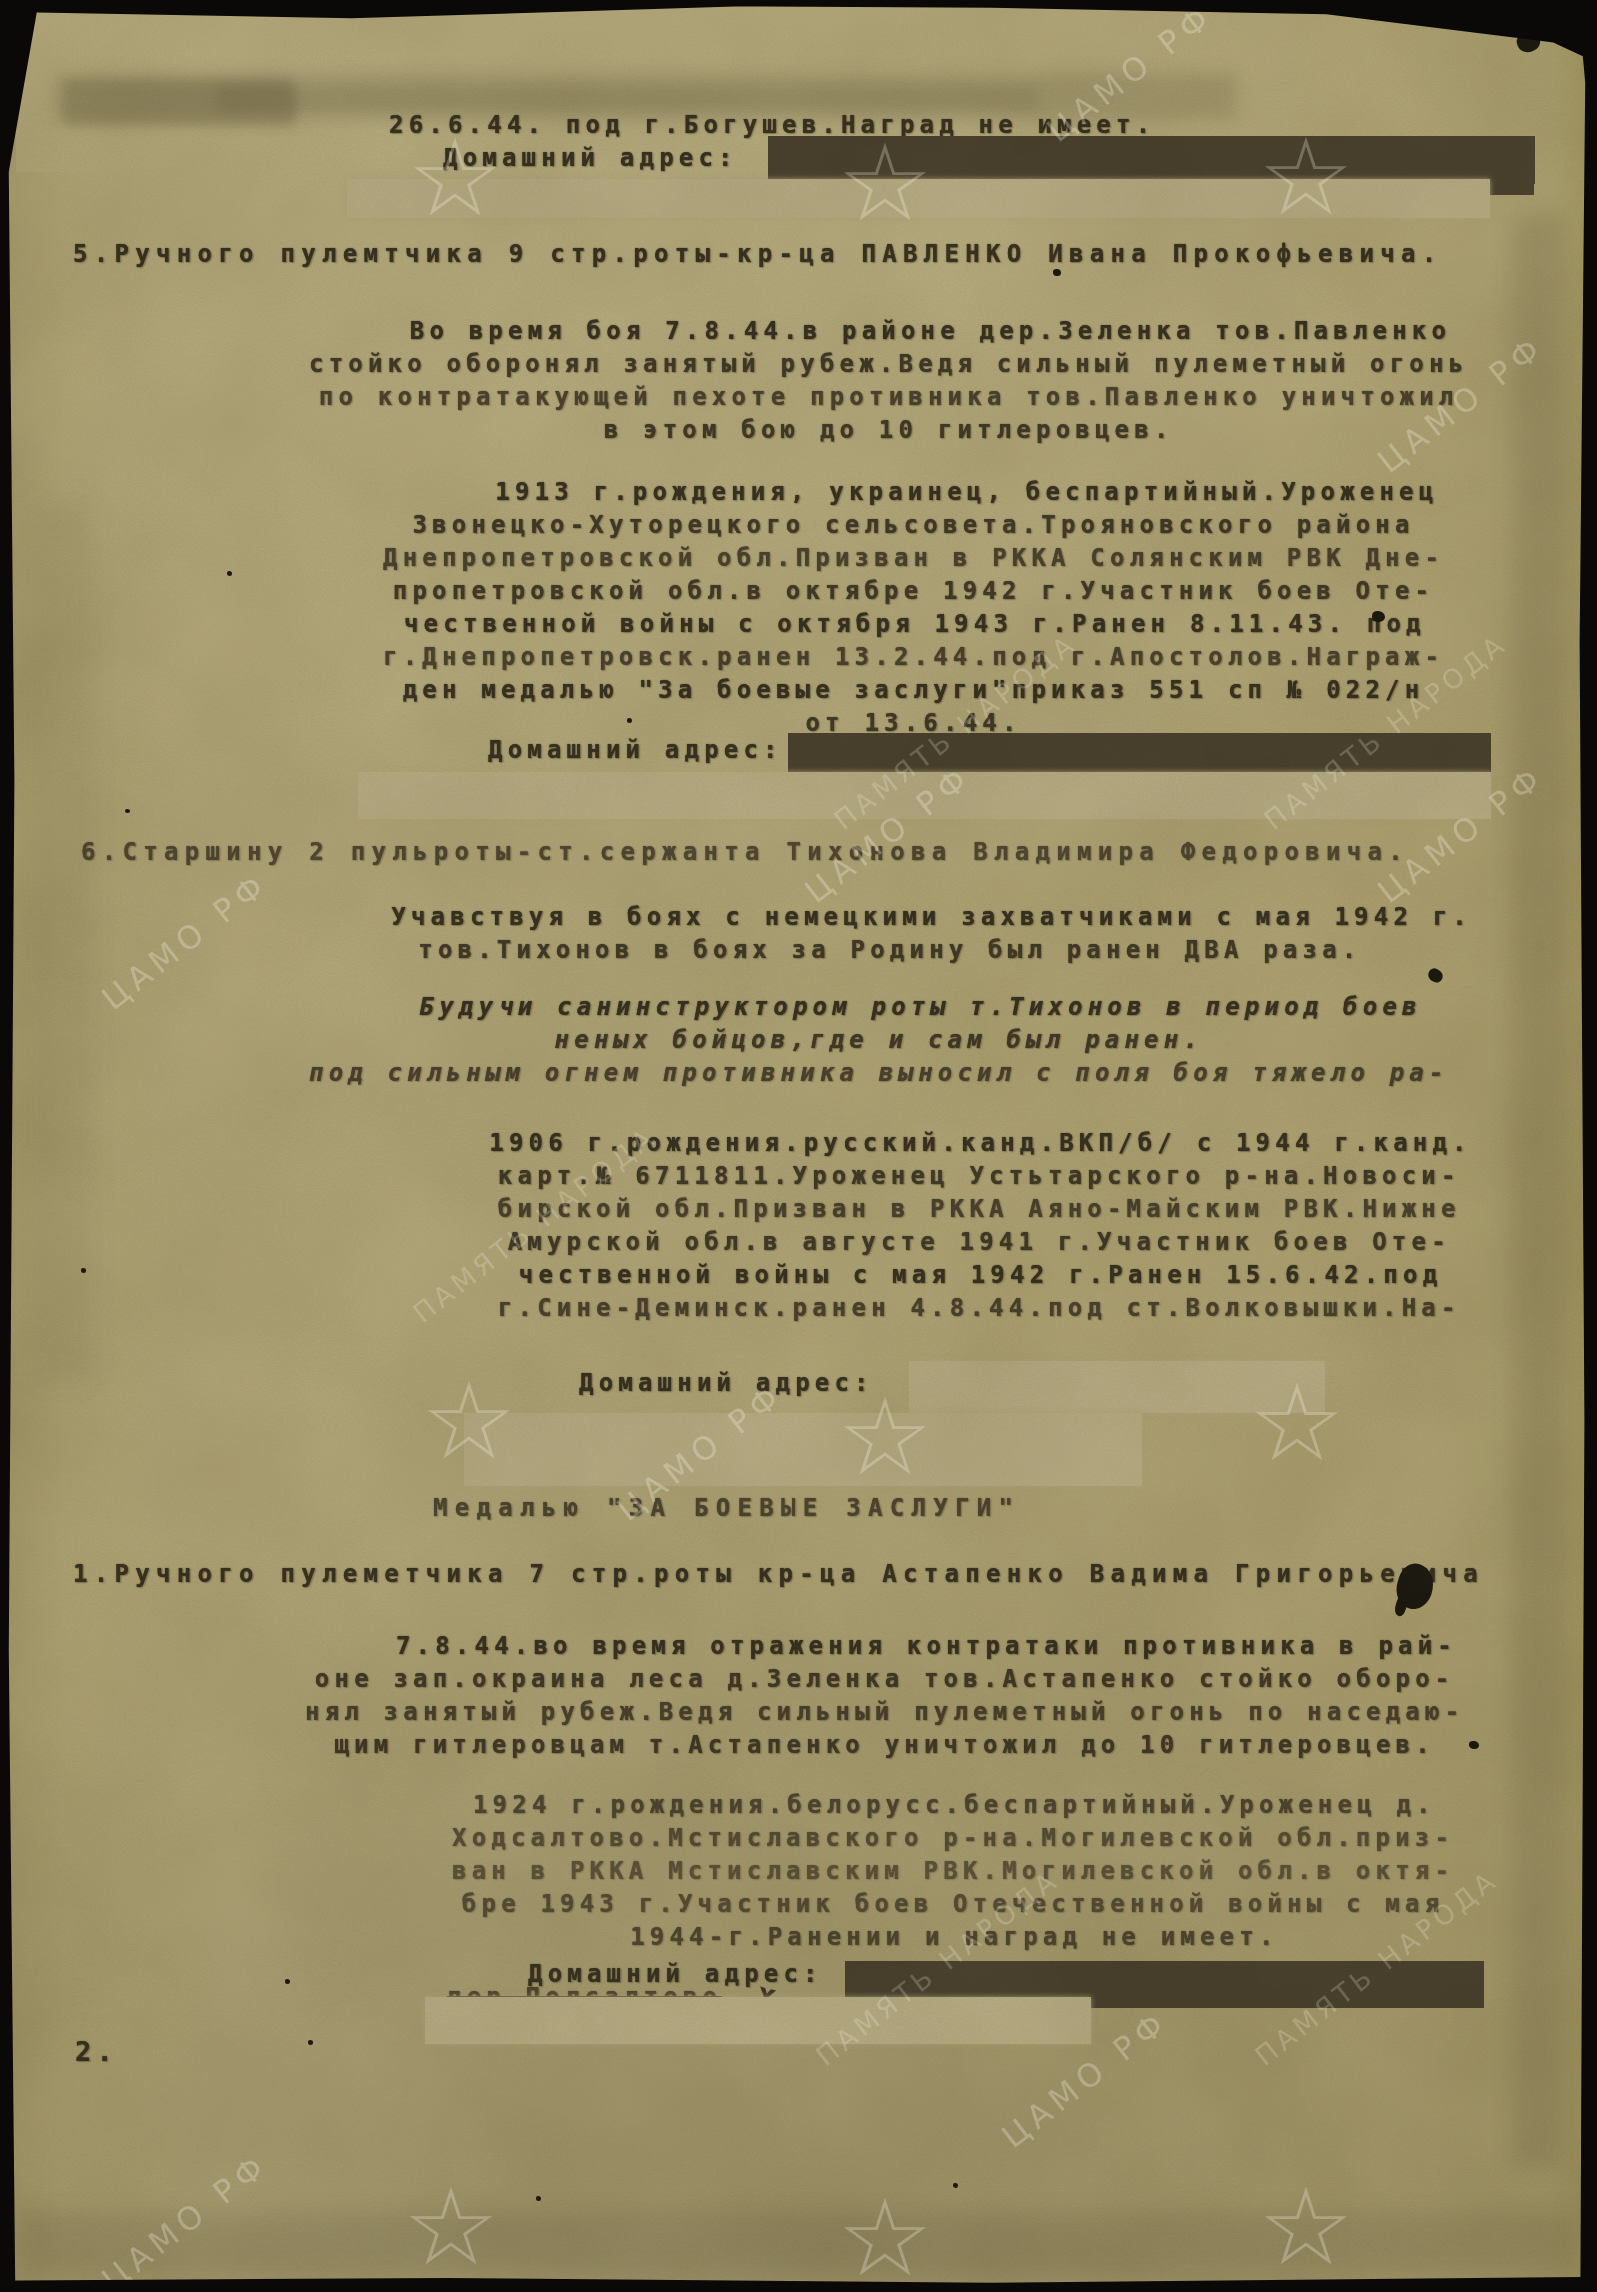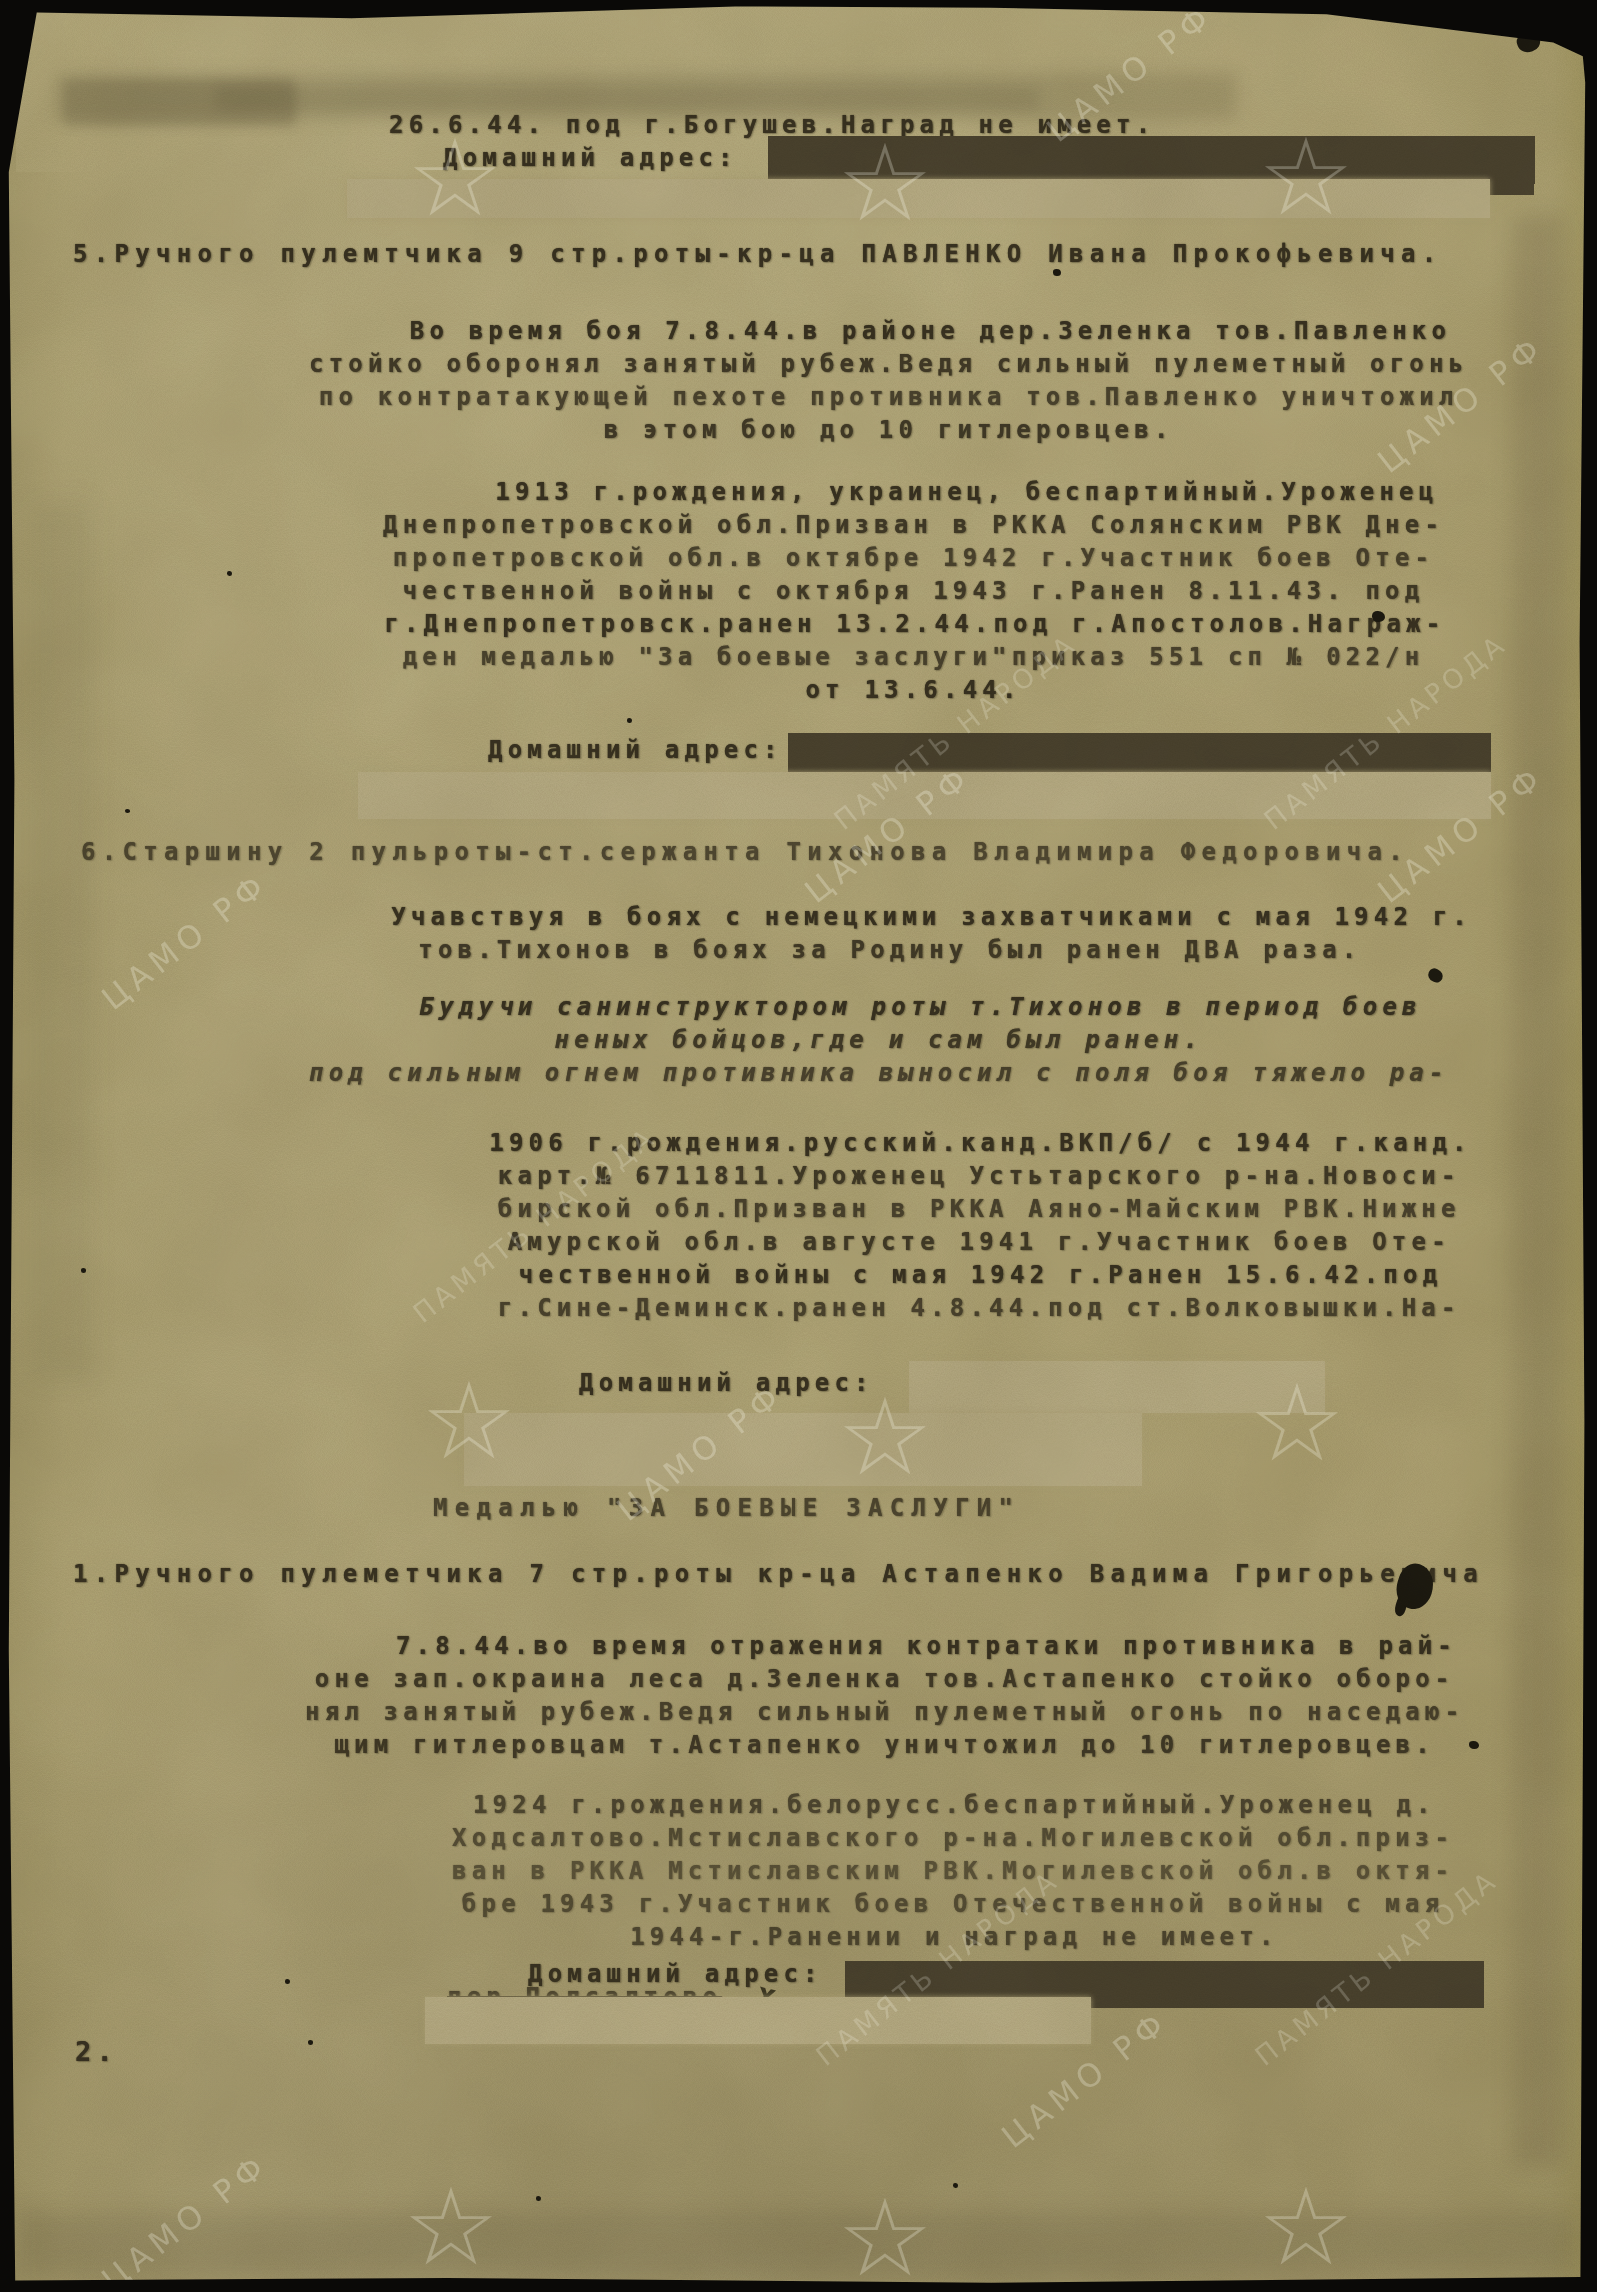--- a/index.html
+++ b/index.html
@@ -70,20 +70,21 @@
 
     <div class="typed hd" style="left:73px;top:238px;">5.Ручного пулемтчика 9 стр.роты-кр-ца ПАВЛЕНКО Ивана Прокофьевича.</div>
     <div class="typed indent90" style="left:309px;top:315px;">
         <div class="tl">Во время боя 7.8.44.в районе дер.Зеленка тов.Павленко</div>
         <div class="tl">стойко оборонял занятый рубеж.Ведя сильный пулеметный огонь</div>
         <div class="tl">по контратакующей пехоте противника тов.Павленко уничтожил</div>
         <div class="tl">в этом бою до 10 гитлеровцев.</div>
       </div>
     <div class="typed indent115" style="left:383px;top:476px;">
         <div class="tl">1913 г.рождения, украинец, беспартийный.Уроженец</div>
+        <div class="tl">Звонецко-Хуторецкого сельсовета.Трояновского района</div>
         <div class="tl">Днепропетровской обл.Призван в РККА Солянским РВК Дне-</div>
         <div class="tl">пропетровской обл.в октябре 1942 г.Участник боев Оте-</div>
         <div class="tl">чественной войны с октября 1943 г.Ранен 8.11.43. под</div>
         <div class="tl">г.Днепропетровск.ранен 13.2.44.под г.Апостолов.Награж-</div>
         <div class="tl">ден медалью "За боевые заслуги"приказ 551 сп № 022/н</div>
         <div class="tl">от 13.6.44.</div>
       </div>
     <div class="typed" style="left:488px;top:734px;">Домашний адрес:</div>
 
     <div class="typed hd faded" style="left:81px;top:836px;">6.Старшину 2 пульроты-ст.сержанта Тихонова Владимира Федоровича.</div>

